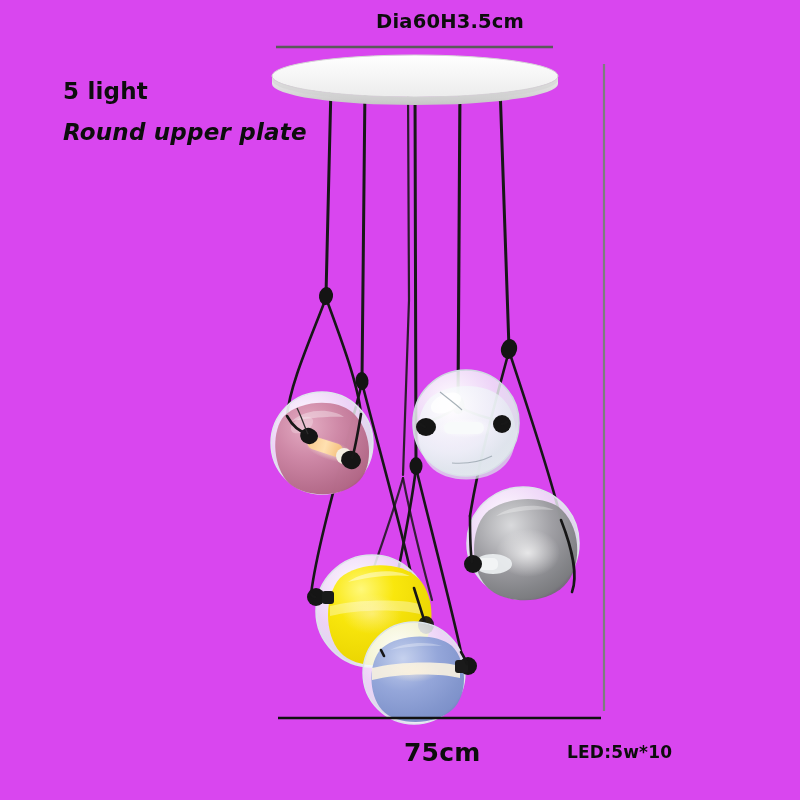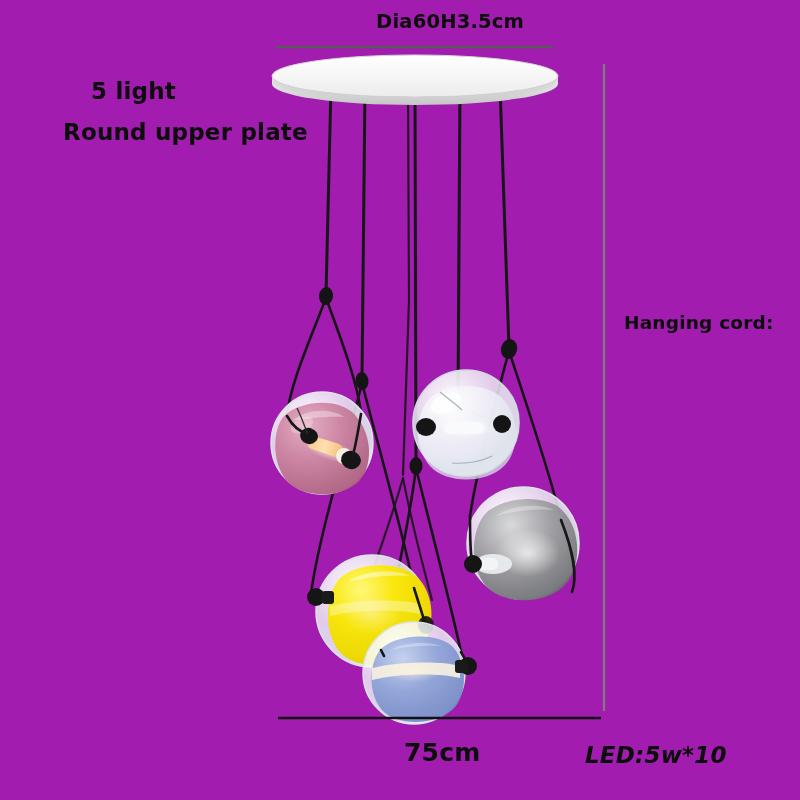--- a/index.html
+++ b/index.html
@@ -7,21 +7,21 @@
     padding: 0;
     background: #ffffff;
   }
   body {
     font-family: "DejaVu Sans", "Liberation Sans", sans-serif;
   }
   #stage {
     position: relative;
     width: 800px;
     height: 800px;
-    background: #a21caf;
+    background: #d946ef;
     overflow: hidden;
   }
   #art {
     position: absolute;
     left: 0;
     top: 0;
     width: 800px;
     height: 800px;
   }
   .anno {
@@ -33,44 +33,43 @@
   }
   #label-dia {
     left: 376px;
     top: 10px;
     font-size: 19.5px;
   }
   #label-lightcount {
     left: 63px;
     top: 78px;
     font-size: 23px;
-    margin-left: 28px;
   }
   #label-plate {
     left: 63px;
     top: 119px;
     font-size: 23px;
+    font-style: italic;
   }
   #label-cord {
     left: 624px;
     top: 245px;
     font-size: 18.5px;
     line-height: 31px;
   }
   #label-width {
     left: 404px;
     top: 738px;
     font-size: 25px;
     text-align: right;
   }
   #label-led {
-    left: 585px;
+    left: 567px;
     top: 742px;
-    font-size: 23px;
-    font-style: italic;
+    font-size: 17px;
   }
 </style>
 </head>
 <body>
 
 <div id="stage">
 
   <svg id="art" viewBox="0 0 800 800">
     <defs>
       <radialGradient id="gGlass" cx="36%" cy="28%" r="78%">
@@ -284,20 +283,19 @@
     </g>
   </svg>
 
   <div class="anno" id="label-dia">Dia60H3.5cm</div>
 
   <div class="anno" id="label-lightcount">5 light</div>
 
   <div class="anno" id="label-plate">Round upper plate</div>
 
   <div class="anno" id="label-cord">
-    <div>Hanging cord:</div>
   </div>
 
   <div class="anno" id="label-width">75cm</div>
 
   <div class="anno" id="label-led">LED:5w*10</div>
 
 </div>
 
 </body></html>

